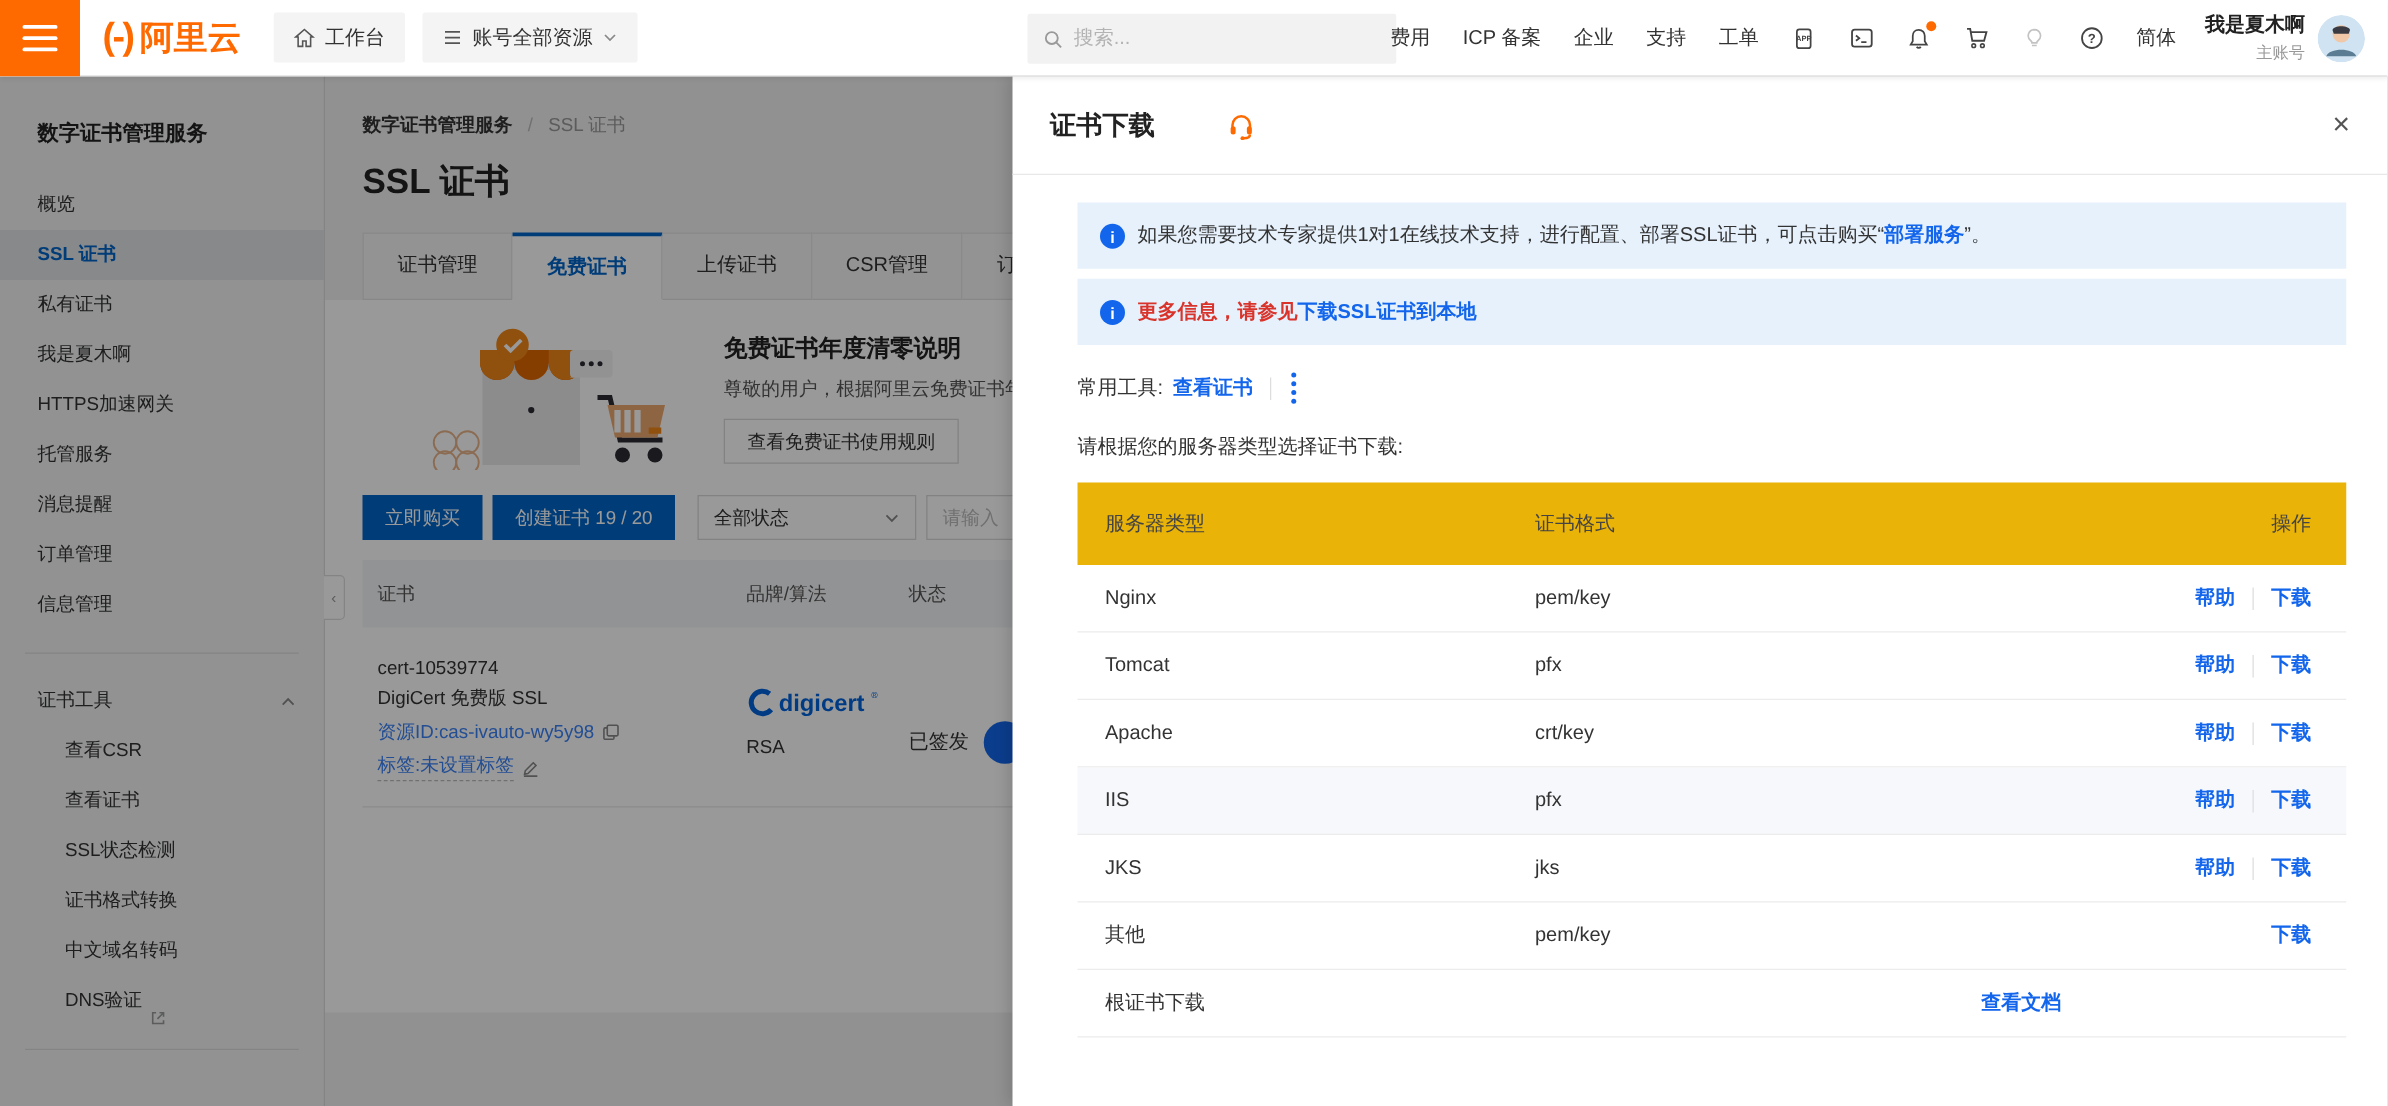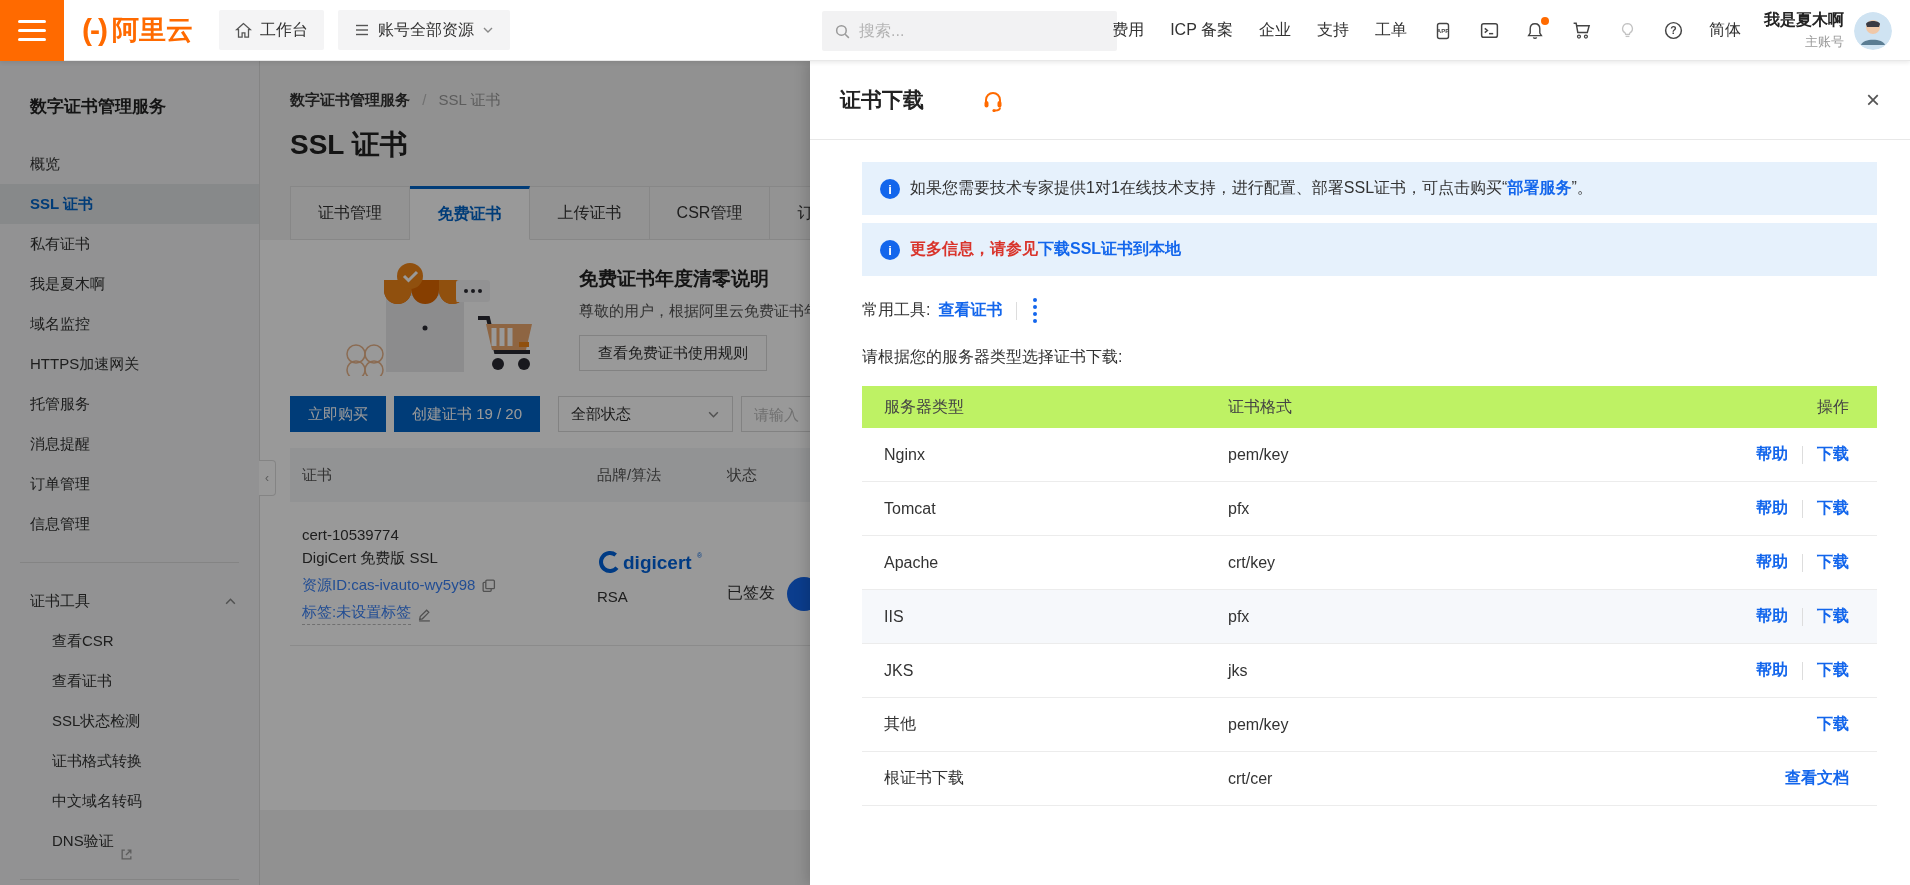--- a/index.html
+++ b/index.html
@@ -120,21 +120,21 @@
     flex:0 0 auto; margin-top:1px; font-style:normal; }
   .tools-row { display:flex; align-items:center; margin:20px 0 0; font-size:16px; }
   .tools-row .lbl { color:#333; }
   .tools-row a { color:#1366ec; font-weight:bold; text-decoration:none; margin-left:8px; cursor:pointer; }
   .vdiv { width:1px; height:18px; background:#ddd; margin:0 14px; }
   .kebab { display:flex; flex-direction:column; gap:3px; cursor:pointer; padding:2px; }
   .kebab i { width:4px; height:4px; border-radius:50%; background:#1366ec; }
   .hint { font-size:16px; color:#333; margin:22px 0 18px; }
   .dl-table { width:100%; font-size:16px; }
   .dl-head { display:grid; grid-template-columns:344px 1fr 200px; align-items:center;
-    background:#bef264; height:42px; padding:0 28px 0 22px; color:#444; }
+    background:#eab308; height:66px; padding:0 28px 0 22px; color:#444; }
   .dl-head .op { text-align:right; }
   .dl-row { display:grid; grid-template-columns:344px 1fr 200px; align-items:center; height:54px;
     padding:0 28px 0 22px; border-bottom:1px solid #ececec; color:#333; }
   .dl-row.hover { background:#f6f8fb; }
   .dl-row .acts { text-align:right; display:flex; justify-content:flex-end; align-items:center; }
   .dl-row .acts a { color:#1366ec; font-weight:bold; text-decoration:none; cursor:pointer; }
 </style>
 </head>
 <body>
 
@@ -245,21 +245,20 @@
   </div>
 
   <div class="page-body">
 
     <div class="sidebar">
       <h2>数字证书管理服务</h2>
       <div class="side-item">概览</div>
       <div class="side-item active">SSL 证书</div>
       <div class="side-item">私有证书</div>
       <div class="side-item">我是夏木啊</div>
-      <div class="side-item">域名监控</div>
       <div class="side-item">HTTPS加速网关</div>
       <div class="side-item">托管服务</div>
       <div class="side-item">消息提醒</div>
       <div class="side-item">订单管理</div>
       <div class="side-item">信息管理</div>
       <div class="side-div"></div>
       <div class="side-group">
         <span>证书工具</span>
         <svg width="13" height="13" viewBox="0 0 12 12">
             <path d="M2 8l4-4 4 4" fill="none" stroke="#888" stroke-width="1.4"></path>
@@ -489,21 +488,20 @@
         </div>
         <div class="dl-row">
           <span>其他</span>
           <span>pem/key</span>
           <span class="acts">
               <a>下载</a>
             </span>
         </div>
         <div class="dl-row">
           <span>根证书下载</span>
-          <span>crt/cer</span>
           <span class="acts">
               <a>查看文档</a>
             </span>
         </div>
       </div>
     </div>
   </div>
 </div>
 
 </body></html>

